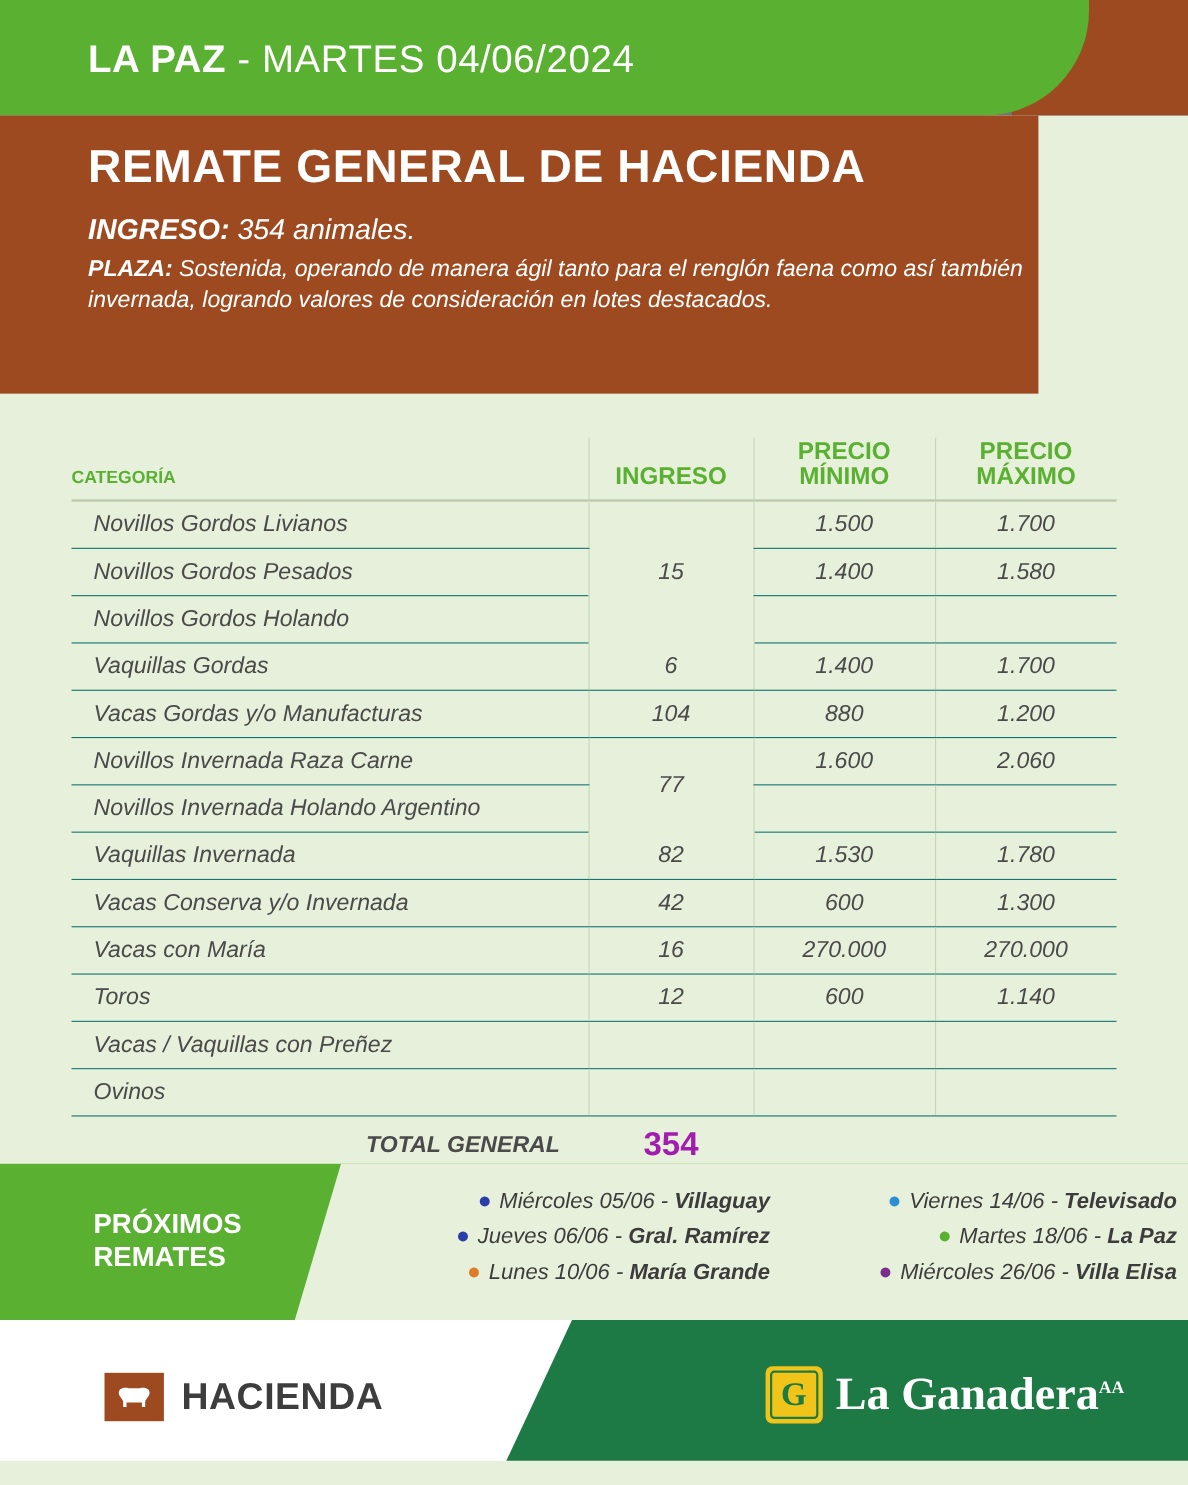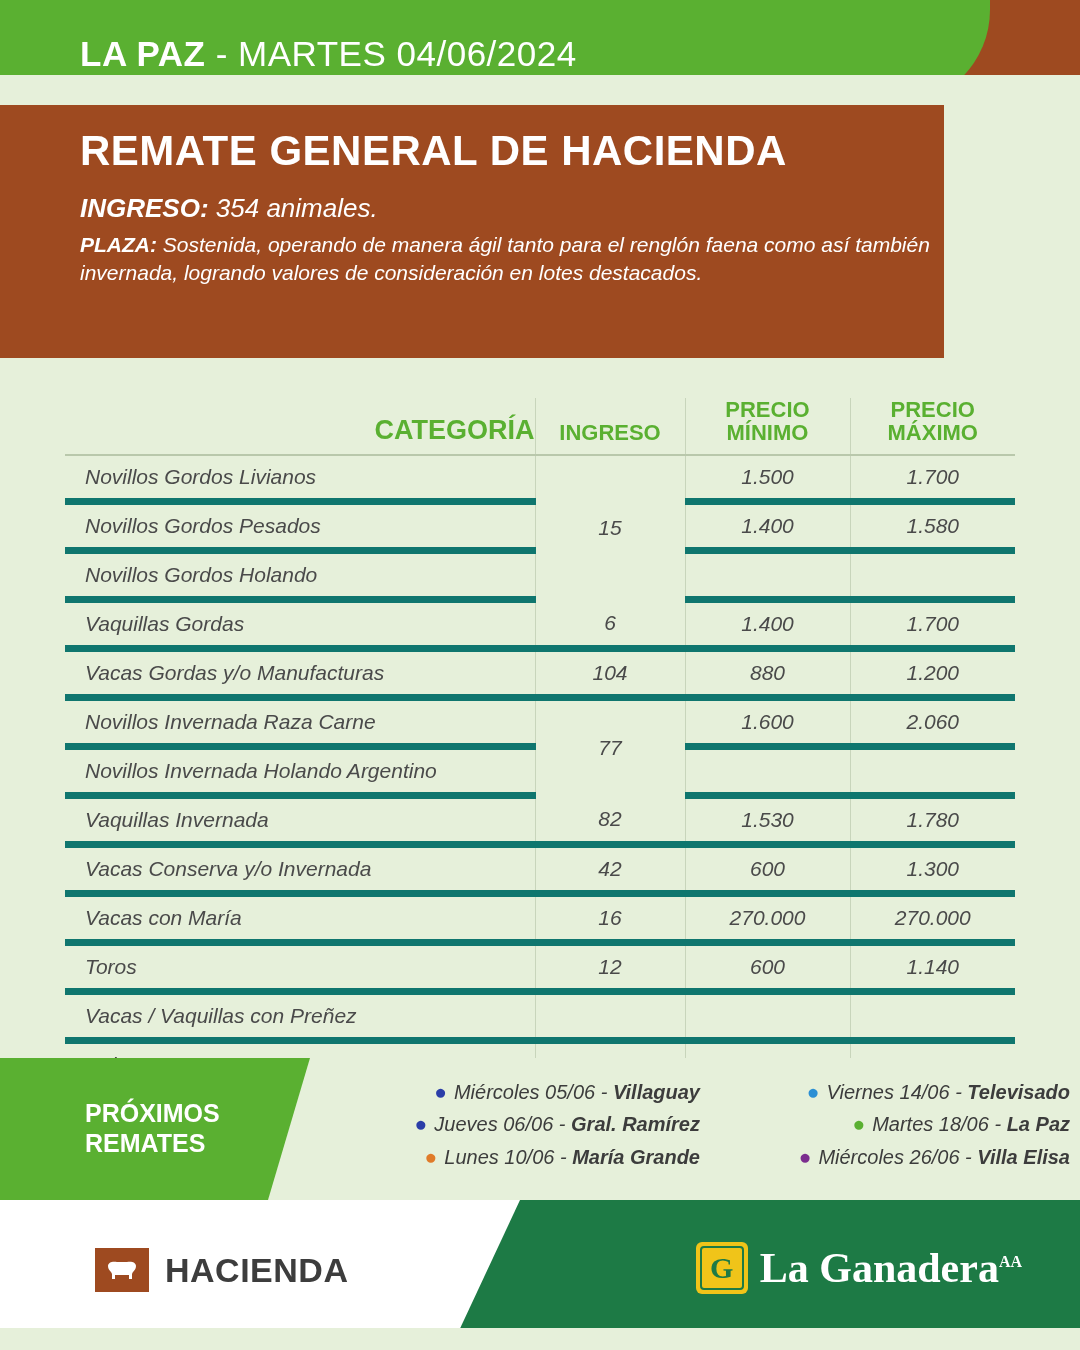--- a/index.html
+++ b/index.html
@@ -6,21 +6,21 @@
   body {
     width:1080px; height:1350px;
     font-family:"DejaVu Sans", sans-serif;
     background:#ffffff;
     overflow:hidden;
   }
   .page { position:relative; width:1080px; height:1350px; background:#e6f0da; }
 
   
   .header-green {
-    position:absolute; top:0; left:0; width:1080px; height:75px;
+    position:absolute; top:0; left:0; width:1080px; height:105px;
     background:#737373;
     overflow:hidden;
   }
   .header-green .brown-right {
     position:absolute; right:0; top:0; width:160px; height:105px;
     background:#9e4a20;
   }
   .header-green .green-shape {
     position:absolute; top:0; left:0; width:990px; height:105px;
     background:#5ab031;
@@ -70,25 +70,25 @@
     border-collapse:collapse;
     font-family:"Liberation Sans", sans-serif;
   }
   table.price-table th {
     color:#5ab031; font-weight:bold; font-size:22px;
     text-align:center; vertical-align:bottom;
     padding-bottom:10px;
     border-bottom:2px solid #b9c8ab;
     line-height:1.05;
   }
-  table.price-table th.cat { text-align:right; font-size:27px; }
+  table.price-table th.cat { text-align:left; font-size:16px; }
   table.price-table td {
     font-size:21px; color:#4a4a4a; font-style:italic;
     padding:9px 6px; text-align:center;
-    border-bottom:7px solid #0f766e;
+    border-bottom:1px solid #0f766e;
   }
   table.price-table td.cat {
     text-align:left; padding-left:20px; font-size:21px;
   }
   .col-sep { border-left:1px solid #c8d5bb; }
   .ingreso-merge { border-bottom:1px solid transparent !important; }
   .total-row td {
     border-bottom:none; font-size:23px; font-weight:bold; color:#555;
     font-style:italic; padding-top:18px;
   }

